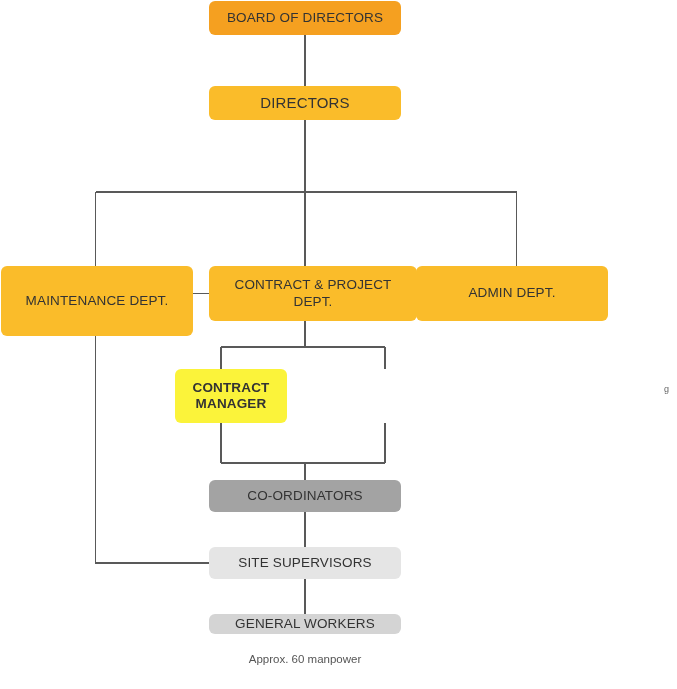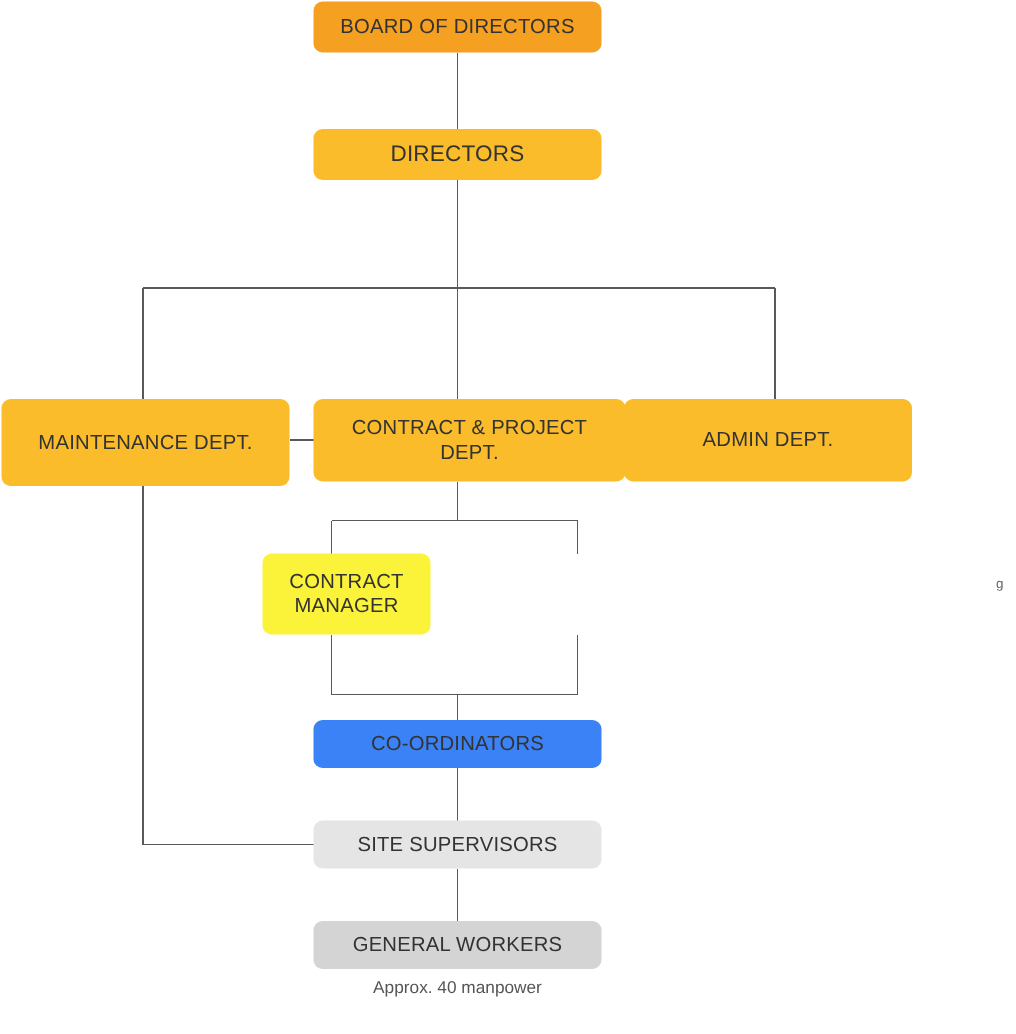--- a/index.html
+++ b/index.html
@@ -51,21 +51,21 @@
   }
 
   .node-label {
     display: block;
     width: 100%;
   }
 
   .tier-board   { font-size: 13.5px; letter-spacing: 0.15px; }
   .tier-exec    { font-size: 15px; letter-spacing: 0.15px; }
   .tier-dept    { font-size: 13.5px; letter-spacing: 0.15px; }
-  .tier-manager { font-size: 13.5px; letter-spacing: 0.15px; }
+  .tier-manager { font-size: 13.5px; letter-spacing: 0.15px; font-weight: bold; }
   .tier-staff   { font-size: 13.5px; letter-spacing: 0.15px; }
 
   
   .footnote {
     position: absolute;
     z-index: 2;
     font-size: 11.5px;
     color: #555555;
     text-align: center;
     white-space: nowrap;
@@ -123,46 +123,46 @@
   </svg>
 
   <div class="node tier-board" style="left:209px; top:1px; width:192px; height:34px; background:#F5A020;">
     <span class="node-label">BOARD OF DIRECTORS</span>
   </div>
 
   <div class="node tier-exec" style="left:209px; top:86px; width:192px; height:34px; background:#FABC2A;">
     <span class="node-label">DIRECTORS</span>
   </div>
 
-  <div class="node tier-dept" style="left:1px; top:266px; width:192px; height:58px; background:#FABC2A;">
+  <div class="node tier-dept" style="left:1px; top:266px; width:192px; height:70px; background:#FABC2A;">
     <span class="node-label">MAINTENANCE DEPT.</span>
   </div>
 
   <div class="node tier-dept" style="left:209px; top:266px; width:208px; height:55px; background:#FABC2A;justify-content:flex-end;">
     <span class="node-label">CONTRACT &amp; PROJECT DEPT.</span>
   </div>
 
   <div class="node tier-dept" style="left:416px; top:266px; width:192px; height:55px; background:#FABC2A;">
     <span class="node-label">ADMIN DEPT.</span>
   </div>
 
   <div class="node tier-manager" style="left:175px; top:369px; width:112px; height:54px; background:#FBF33A;">
     <span class="node-label">CONTRACT MANAGER</span>
   </div>
 
 
-  <div class="node tier-staff" style="left:209px; top:480px; width:192px; height:32px; background:#3b82f6;">
+  <div class="node tier-staff" style="left:209px; top:480px; width:192px; height:32px; background:#a3a3a3;">
     <span class="node-label">CO-ORDINATORS</span>
   </div>
 
   <div class="node tier-staff" style="left:209px; top:547px; width:192px; height:32px; background:#e5e5e5;">
     <span class="node-label">SITE SUPERVISORS</span>
   </div>
 
-  <div class="node tier-staff" style="left:209px; top:614px; width:192px; height:32px; background:#D4D4D4;">
+  <div class="node tier-staff" style="left:209px; top:614px; width:192px; height:20px; background:#D4D4D4;">
     <span class="node-label">GENERAL WORKERS</span>
   </div>
 
-  <div class="footnote" style="left:209px; top:653px; width:192px;">Approx. 40 manpower</div>
+  <div class="footnote" style="left:209px; top:653px; width:192px;">Approx. 60 manpower</div>
 
   <div class="margin-mark" style="left:664px; top:385px;">g</div>
 
 </div>
 
 </body></html>

